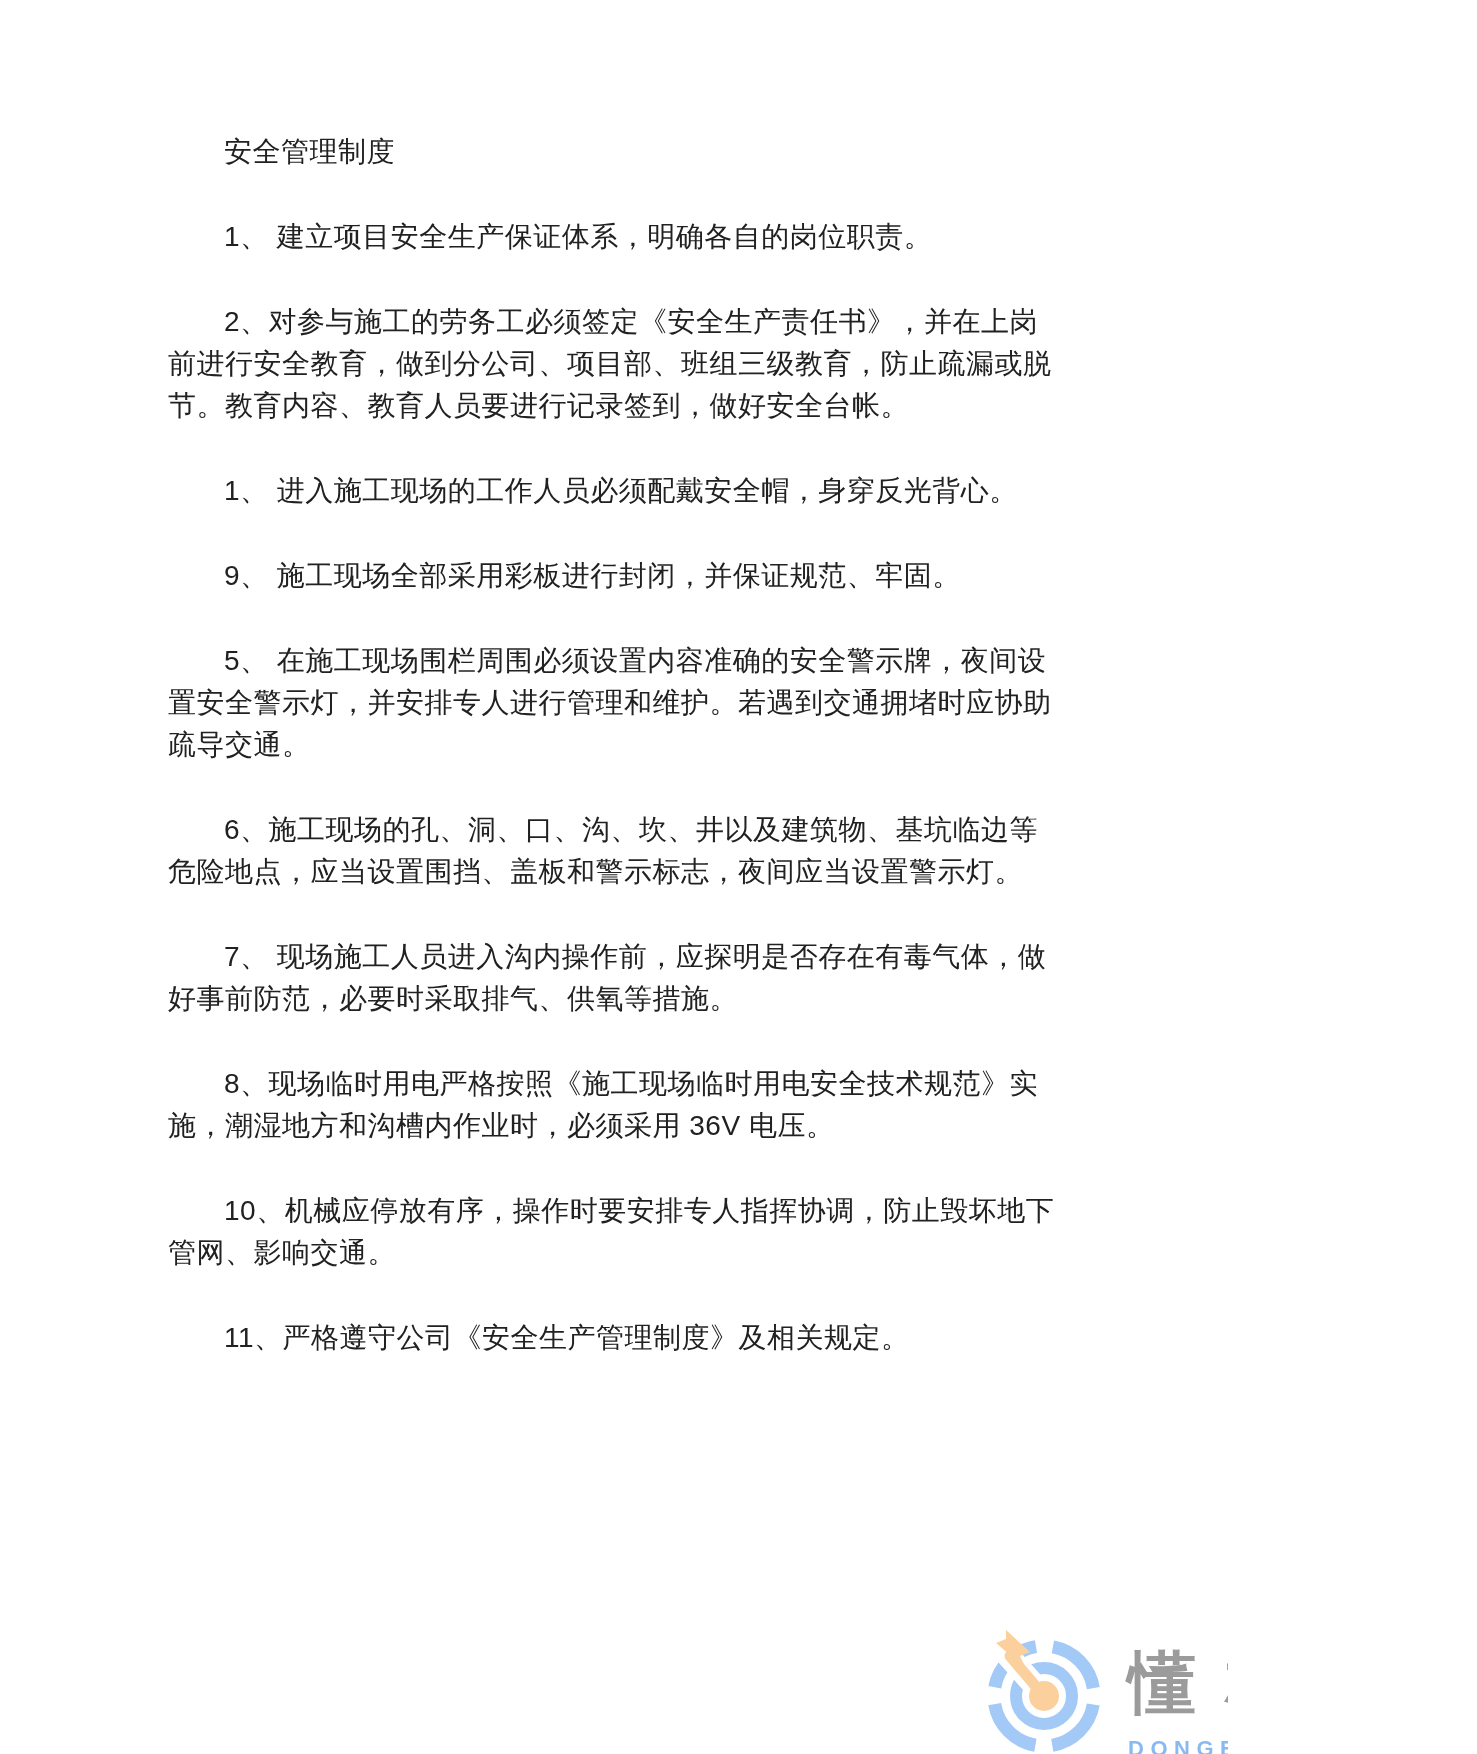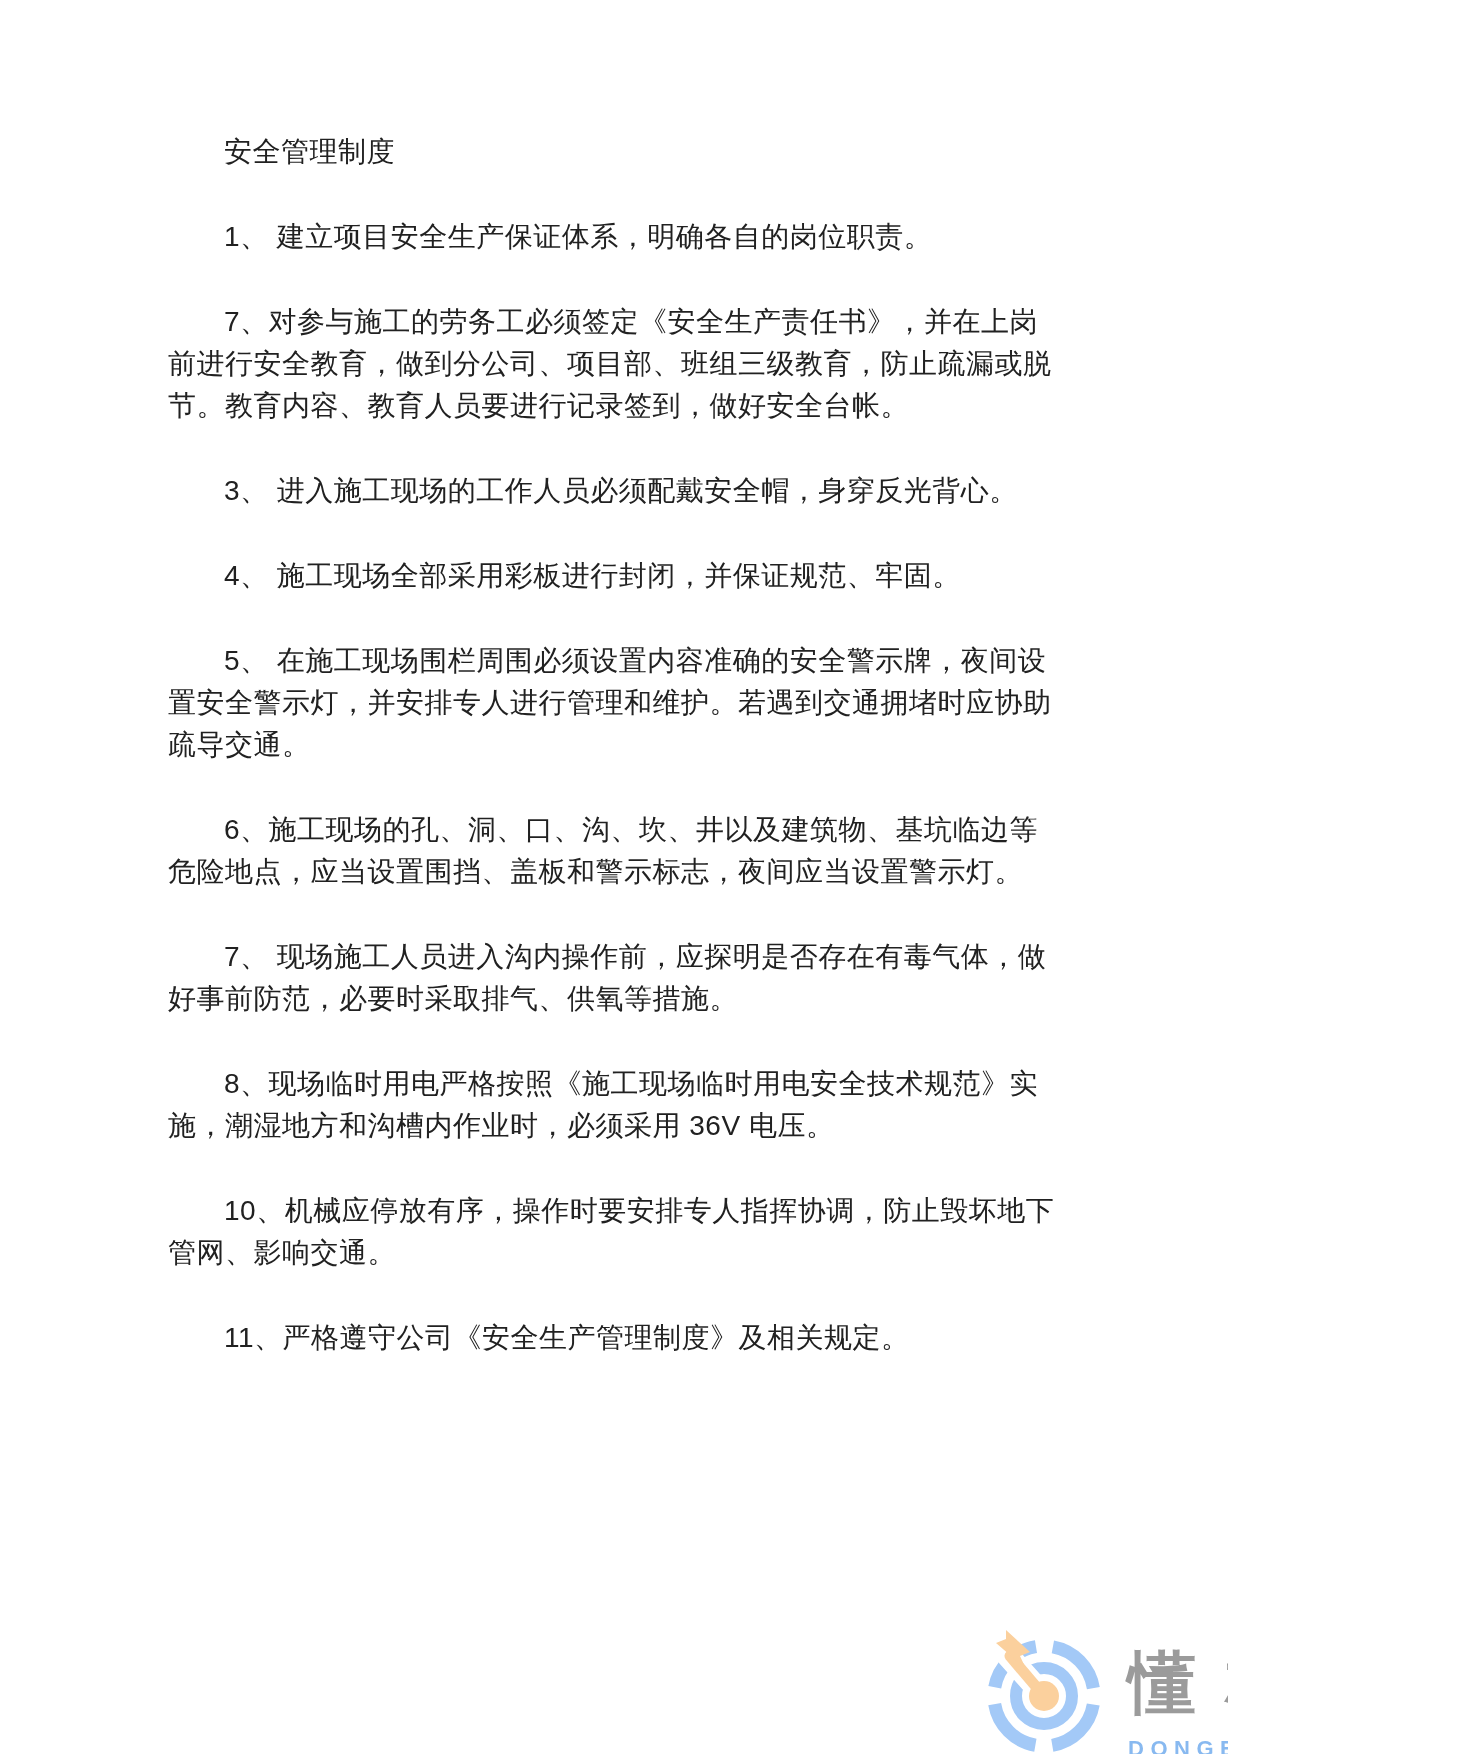--- a/index.html
+++ b/index.html
@@ -78,23 +78,23 @@
   }
 </style>
 </head>
 <body>
 
 <div class="page">
 
   <div class="content">
     <p class="doc-title">安全管理制度</p>
     <p class="doc-par">1、 建立项目安全生产保证体系，明确各自的岗位职责。</p>
-    <p class="doc-par">7、对参与施工的劳务工必须签定《安全生产责任书》，并在上岗前进行安全教育，做到分公司、项目部、班组三级教育，防止疏漏或脱节。教育内容、教育人员要进行记录签到，做好安全台帐。</p>
-    <p class="doc-par">3、 进入施工现场的工作人员必须配戴安全帽，身穿反光背心。</p>
-    <p class="doc-par">4、 施工现场全部采用彩板进行封闭，并保证规范、牢固。</p>
+    <p class="doc-par">2、对参与施工的劳务工必须签定《安全生产责任书》，并在上岗前进行安全教育，做到分公司、项目部、班组三级教育，防止疏漏或脱节。教育内容、教育人员要进行记录签到，做好安全台帐。</p>
+    <p class="doc-par">1、 进入施工现场的工作人员必须配戴安全帽，身穿反光背心。</p>
+    <p class="doc-par">9、 施工现场全部采用彩板进行封闭，并保证规范、牢固。</p>
     <p class="doc-par">5、 在施工现场围栏周围必须设置内容准确的安全警示牌，夜间设置安全警示灯，并安排专人进行管理和维护。若遇到交通拥堵时应协助疏导交通。</p>
     <p class="doc-par">6、施工现场的孔、洞、口、沟、坎、井以及建筑物、基坑临边等危险地点，应当设置围挡、盖板和警示标志，夜间应当设置警示灯。</p>
     <p class="doc-par">7、 现场施工人员进入沟内操作前，应探明是否存在有毒气体，做好事前防范，必要时采取排气、供氧等措施。</p>
     <p class="doc-par">8、现场临时用电严格按照《施工现场临时用电安全技术规范》实施，潮湿地方和沟槽内作业时，必须采用 36V 电压。</p>
     <p class="doc-par">10、机械应停放有序，操作时要安排专人指挥协调，防止毁坏地下管网、影响交通。</p>
     <p class="doc-par">11、严格遵守公司《安全生产管理制度》及相关规定。</p>
   </div>
 
   <div class="watermark">
     <svg class="wm-icon" viewBox="0 0 120 126" aria-hidden="true">

